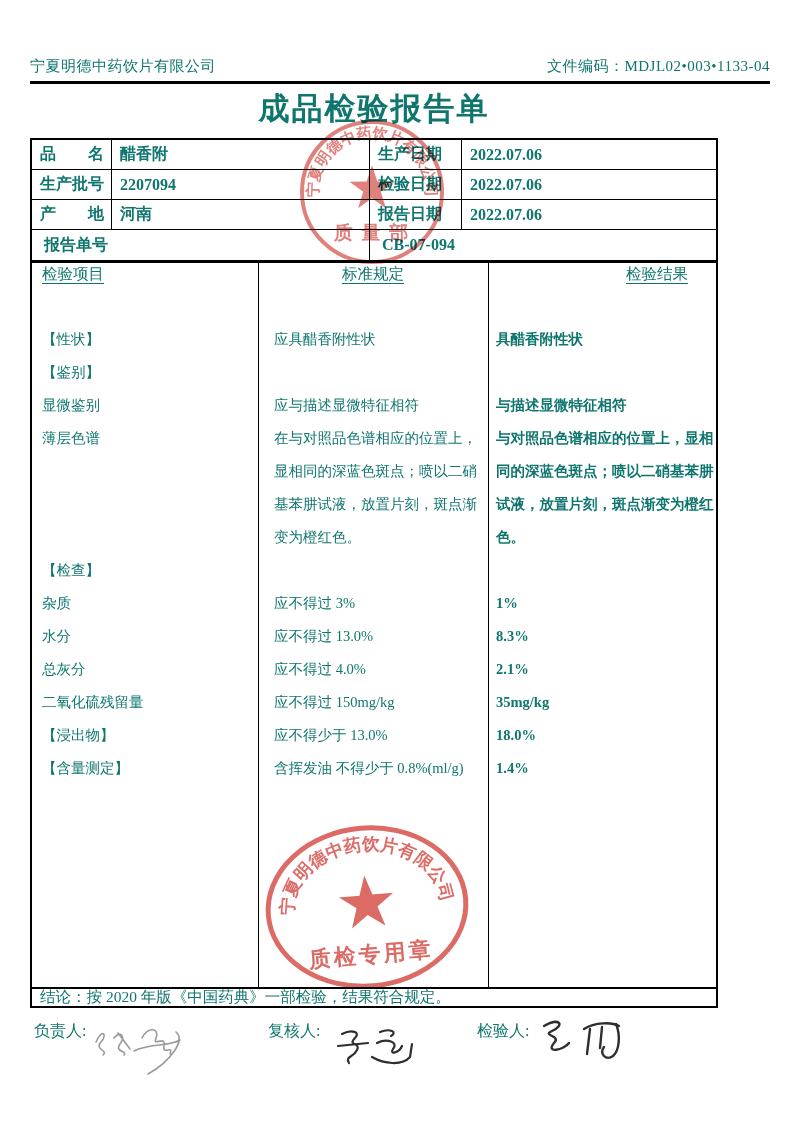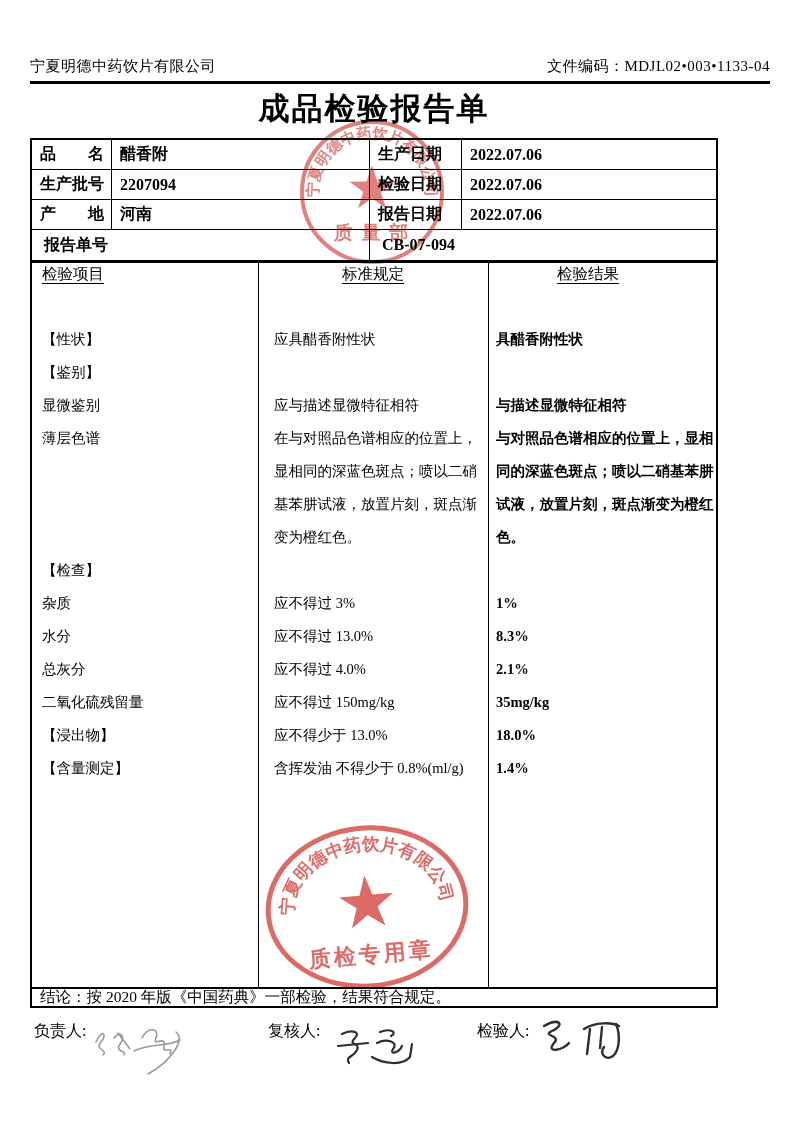--- a/index.html
+++ b/index.html
@@ -1,18 +1,18 @@
 <!DOCTYPE html>
 <html><head>
 <meta charset="utf-8">
 <style>
   html,body{margin:0;padding:0;background:#e8e8e8;}
   .page{
     position:relative;width:800px;height:1131px;background:#ffffff;
-    font-family:"Liberation Serif","DejaVu Serif",serif;color:#000000;
+    font-family:"Liberation Serif","DejaVu Serif",serif;color:#0f766e;
     overflow:hidden;margin:0 auto;
   }
   
   .doc-header{position:absolute;left:30px;width:740px;top:57px;display:flex;
     justify-content:space-between;font-size:15px;letter-spacing:.5px;}
   .header-rule{position:absolute;left:30px;width:740px;top:81px;height:3px;background:#000;}
   .page-title{position:absolute;left:0;right:52px;top:88px;text-align:center;
     font-size:31px;font-weight:bold;letter-spacing:2px;}
   
   .info-table{position:absolute;left:30px;top:138px;width:688px;box-sizing:border-box;
@@ -25,21 +25,21 @@
   .it-span2{grid-column:1 / span 2;}
   .it-span2b{grid-column:3 / span 2;}
   
   .main-table{position:absolute;left:30px;top:262px;width:688px;height:727px;
     box-sizing:border-box;border:2px solid #000;border-top-width:1px;font-size:14.5px;}
   .vline{position:absolute;top:0;bottom:0;width:1px;background:#000;}
   .vline.v1{left:226px;} .vline.v2{left:456px;}
   .mt-header{display:flex;margin-top:1px;font-size:15.5px;}
   .mt-header .h1{width:226px;box-sizing:border-box;padding-left:10px;}
   .mt-header .h2{width:230px;text-align:center;}
-  .mt-header .h3{width:200px;text-align:center;}
+  .mt-header .h3{width:200px;text-align:right;}
   .mt-header span{text-decoration:underline;text-underline-offset:4px;}
   .mt-rows{margin-top:38px;}
   .mt-row{display:flex;}
   .mt-cell{box-sizing:border-box;line-height:33px;}
   .mt-item{width:226px;padding-left:10px;}
   .mt-standard{width:230px;padding-left:16px;}
   .mt-result{width:228px;padding-left:8px;font-weight:bold;}
   .mt-standard span,.mt-result span{display:block;max-width:221px;}
   
   .conclusion{position:absolute;left:30px;top:989px;width:688px;height:19px;

